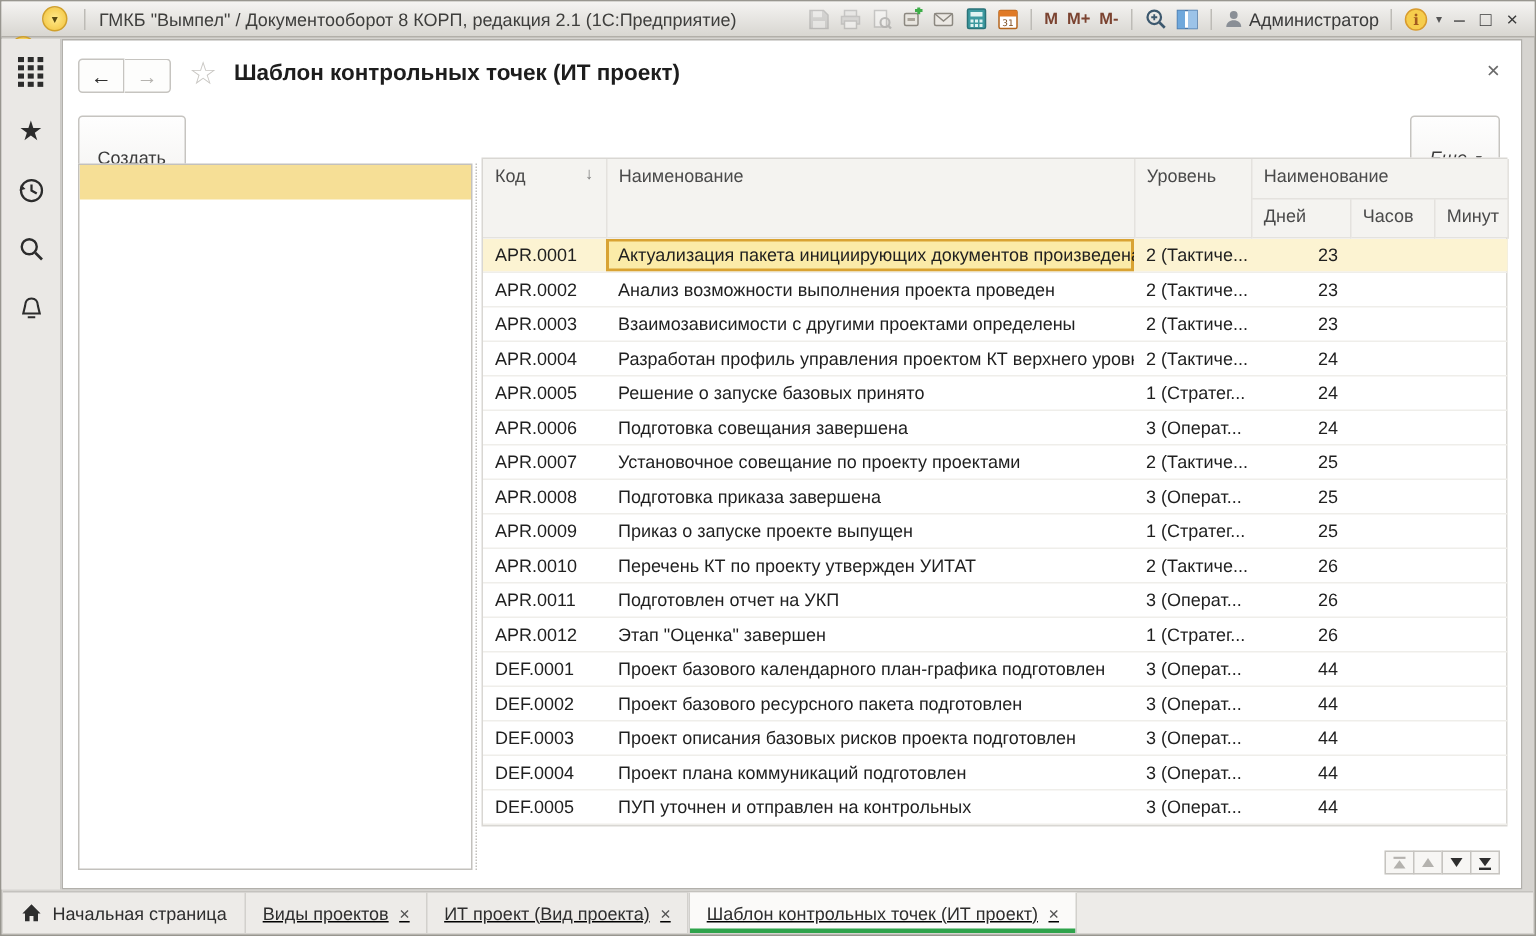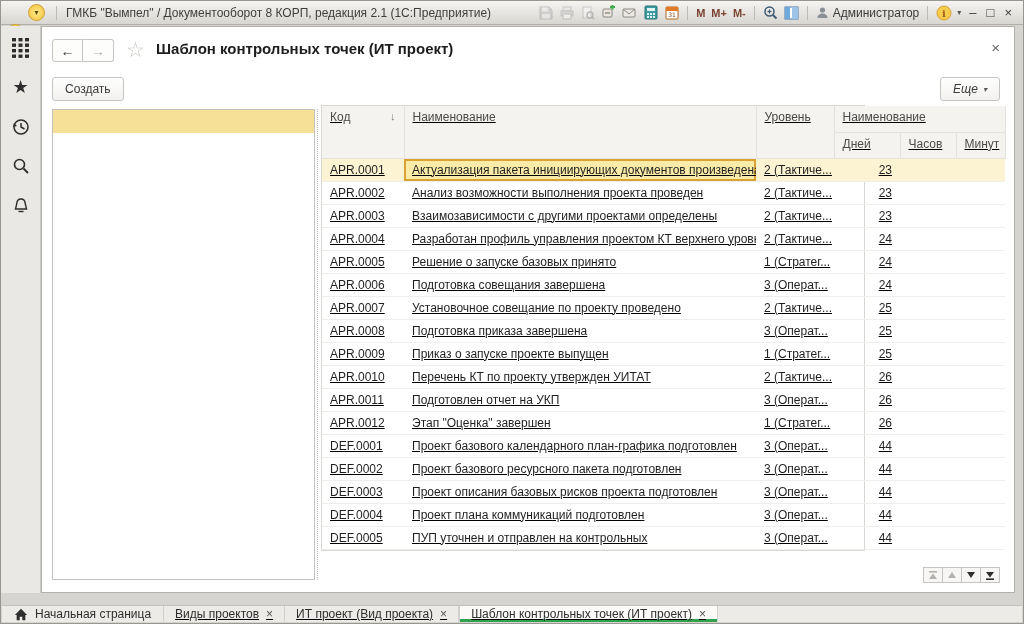--- a/index.html
+++ b/index.html
@@ -37,57 +37,57 @@
     background:#fff; border:1px solid #b2b0ab; }
   .navbtns { position:absolute; left:10px; top:12px; display:flex; }
   .navbtn { width:31px; height:23px; background:#fdfdfc; border:1px solid #c6c4c0;
     display:flex; align-items:center; justify-content:center; font-size:14px; border-radius:3px; }
   .navbtn.back { border-radius:3px 0 0 3px; color:#2e2e2e; }
   .navbtn.fwd { border-radius:0 3px 3px 0; border-left:none; color:#b5b3af; }
   .fav-star { position:absolute; left:84px; top:12px; font-size:21px; color:#c9c7c3; line-height:1; }
   .page-title { position:absolute; left:114px; top:13px; font-size:15px; font-weight:700; color:#1d1d1d; }
   .page-close { position:absolute; right:14px; top:12px; font-size:15px; color:#6b6b6b; }
   .btn { display:inline-flex; align-items:center; gap:5px; background:linear-gradient(#fefefe,#f2f1ef);
-    border:1px solid #c6c4c0; border-radius:3px; font-size:12px; color:#3b3b3b; padding:4px 12px; }
+    border:1px solid #c6c4c0; border-radius:3px; font-size:12px; color:#3b3b3b; padding:20px 12px; }
   .btn-create { position:absolute; left:10px; top:50px; }
   .btn-more { position:absolute; right:14px; top:50px;font-style:italic; }
   .btn .dd { font-size:8px; color:#555; }
 
   
   .group-panel { position:absolute; left:10px; top:82px; width:263px; bottom:12px;
     border:1px solid #c3c1bd; background:#fff; overflow:hidden; }
   .grp { height:23px; line-height:23px; padding:0 9px; font-size:12px; color:#333;
     white-space:nowrap; overflow:hidden; text-overflow:ellipsis; }
   .grp.selected { background:#f6df96; font-weight:700; color:#1c1c1c; }
   .grp.red { color:#c43b3b; }
   .splitter { position:absolute; left:275px; top:82px; bottom:12px; width:2px;
     border-left:1px dotted #c2c0bc; }
 
   
-  .table-wrap { position:absolute; left:279px; top:78px; width:544px;
-    border:1px solid #d9d7d3; background:#fff;text-decoration:underline; }
+  .table-wrap { position:absolute; left:279px; top:78px; width:684px;
+    border:1px solid #d9d7d3; background:#fff; }
   table { border-collapse:collapse; table-layout:fixed; width:683px; }
   th { background:#f4f3f0; font-weight:400; color:#4a4a4a; text-align:left;
     padding:4px 8px; border-right:1px solid #e4e2de; border-bottom:1px solid #e4e2de;
     font-size:12px; vertical-align:top; height:27px; }
   th.group-h { height:26px; }
   td { padding:0 8px; border-bottom:1px solid #efeeea; font-size:12px; color:#1f1f1f;
     height:23px; white-space:nowrap; overflow:hidden; }
   td.cell-days { text-align:right; }
   tr.selected td { background:#fcf3d2; }
   tr.selected td.cell-name { background:#fbeba8; box-shadow:inset 0 0 0 2px #d9a333; }
   .sort-arrow { color:#7a7a7a; font-size:11px; float:right; }
 
   
   .tnav { position:absolute; right:14px; top:540px; display:flex; }
   .tnav-btn { width:20px; height:16px; background:#f7f6f4; border:1px solid #c6c4c0;
     display:flex; align-items:center; justify-content:center; margin-left:-1px; }
 
   
-  .tabbar { position:absolute; left:1px; right:1px; bottom:1px; height:17px;
+  .tabbar { position:absolute; left:1px; right:1px; bottom:1px; height:28px;
     background:#edebe8; border-top:1px solid #c4c2be; display:flex; align-items:stretch; font-size:12px; }
   .tab { display:flex; align-items:center; gap:7px; padding:0 11px; color:#2e2e2e;
     border-right:1px solid #d2d0cc; white-space:nowrap; }
   .tab .x { color:#555; font-size:12px; }
   .tab.active { background:#fbfaf9; box-shadow:inset 0 -3px 0 #2fa34c; border-left:1px solid #d2d0cc; }
   .tab-home { display:flex; align-items:center; gap:7px; padding:0 12px; border-right:1px solid #d2d0cc; color:#2e2e2e; }
 </style>
 </head>
 <body>
 
@@ -342,21 +342,21 @@
             <tr>
             <td class="cell-code">APR.0006</td>
             <td class="cell-name">Подготовка совещания завершена</td>
             <td class="cell-level">3 (Операт...</td>
             <td class="cell-days">24</td>
             <td class="cell-hours"></td>
             <td class="cell-minutes"></td>
           </tr>
             <tr>
             <td class="cell-code">APR.0007</td>
-            <td class="cell-name">Установочное совещание по проекту проведено</td>
+            <td class="cell-name">Установочное совещание по проекту проектами</td>
             <td class="cell-level">2 (Тактиче...</td>
             <td class="cell-days">25</td>
             <td class="cell-hours"></td>
             <td class="cell-minutes"></td>
           </tr>
             <tr>
             <td class="cell-code">APR.0008</td>
             <td class="cell-name">Подготовка приказа завершена</td>
             <td class="cell-level">3 (Операт...</td>
             <td class="cell-days">25</td>

